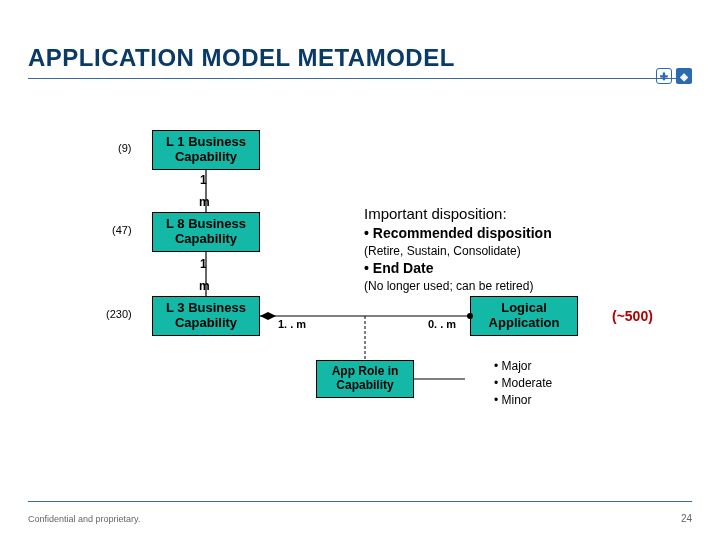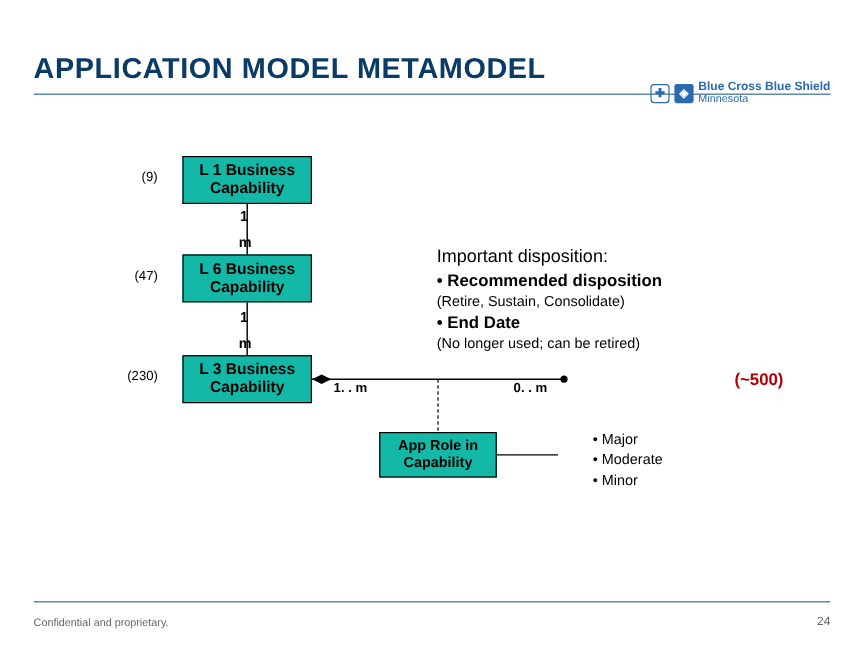--- a/index.html
+++ b/index.html
@@ -121,42 +121,38 @@
 <body>
 
 <div class="title-bar">
   <div class="title">APPLICATION MODEL METAMODEL</div>
 </div>
 <div class="hr-under-title"></div>
 
 <div class="logo">
   <span class="logo-icon">✚</span>
   <span class="logo-shield">◈</span>
-  <span class="logo-text">
-    <span>Blue Cross</span>
-    <span>Blue Shield</span>
-    <span class="sub">Minnesota</span>
-  </span>
 </div>
 
 <div class="stage">
 
   <div class="count" style="left:118px; top:42px;">(9)</div>
   <div class="box" style="left:152px; top:30px; width:108px; height:40px;">L 1 Business Capability</div>
   <div class="card-label" style="left:200px; top:73px;">1</div>
   <div class="card-label" style="left:199px; top:95px;">m</div>
 
   <div class="count" style="left:112px; top:124px;">(47)</div>
-  <div class="box" style="left:152px; top:112px; width:108px; height:40px;">L 6 Business Capability</div>
+  <div class="box" style="left:152px; top:112px; width:108px; height:40px;">L 8 Business Capability</div>
   <div class="card-label" style="left:200px; top:157px;">1</div>
   <div class="card-label" style="left:199px; top:179px;">m</div>
 
   <div class="count" style="left:106px; top:208px;">(230)</div>
   <div class="box" style="left:152px; top:196px; width:108px; height:40px;">L 3 Business Capability</div>
 
+  <div class="box" style="left:470px; top:196px; width:108px; height:40px;">Logical Application</div>
   <div class="count-red" style="position:absolute; left:612px; top:208px;">(~500)</div>
 
   <div class="box" style="left:316px; top:260px; width:98px; height:38px; font-size:12px;">App Role in Capability</div>
 
   <div class="card-label" style="left:278px; top:218px; font-size:11px;">1. . m</div>
   <div class="card-label" style="left:428px; top:218px; font-size:11px;">0. . m</div>
 
   <div class="props" style="left:364px; top:104px;">
     <div class="heading">Important disposition:</div>
     <div style="font-weight:700;">• Recommended disposition</div>

